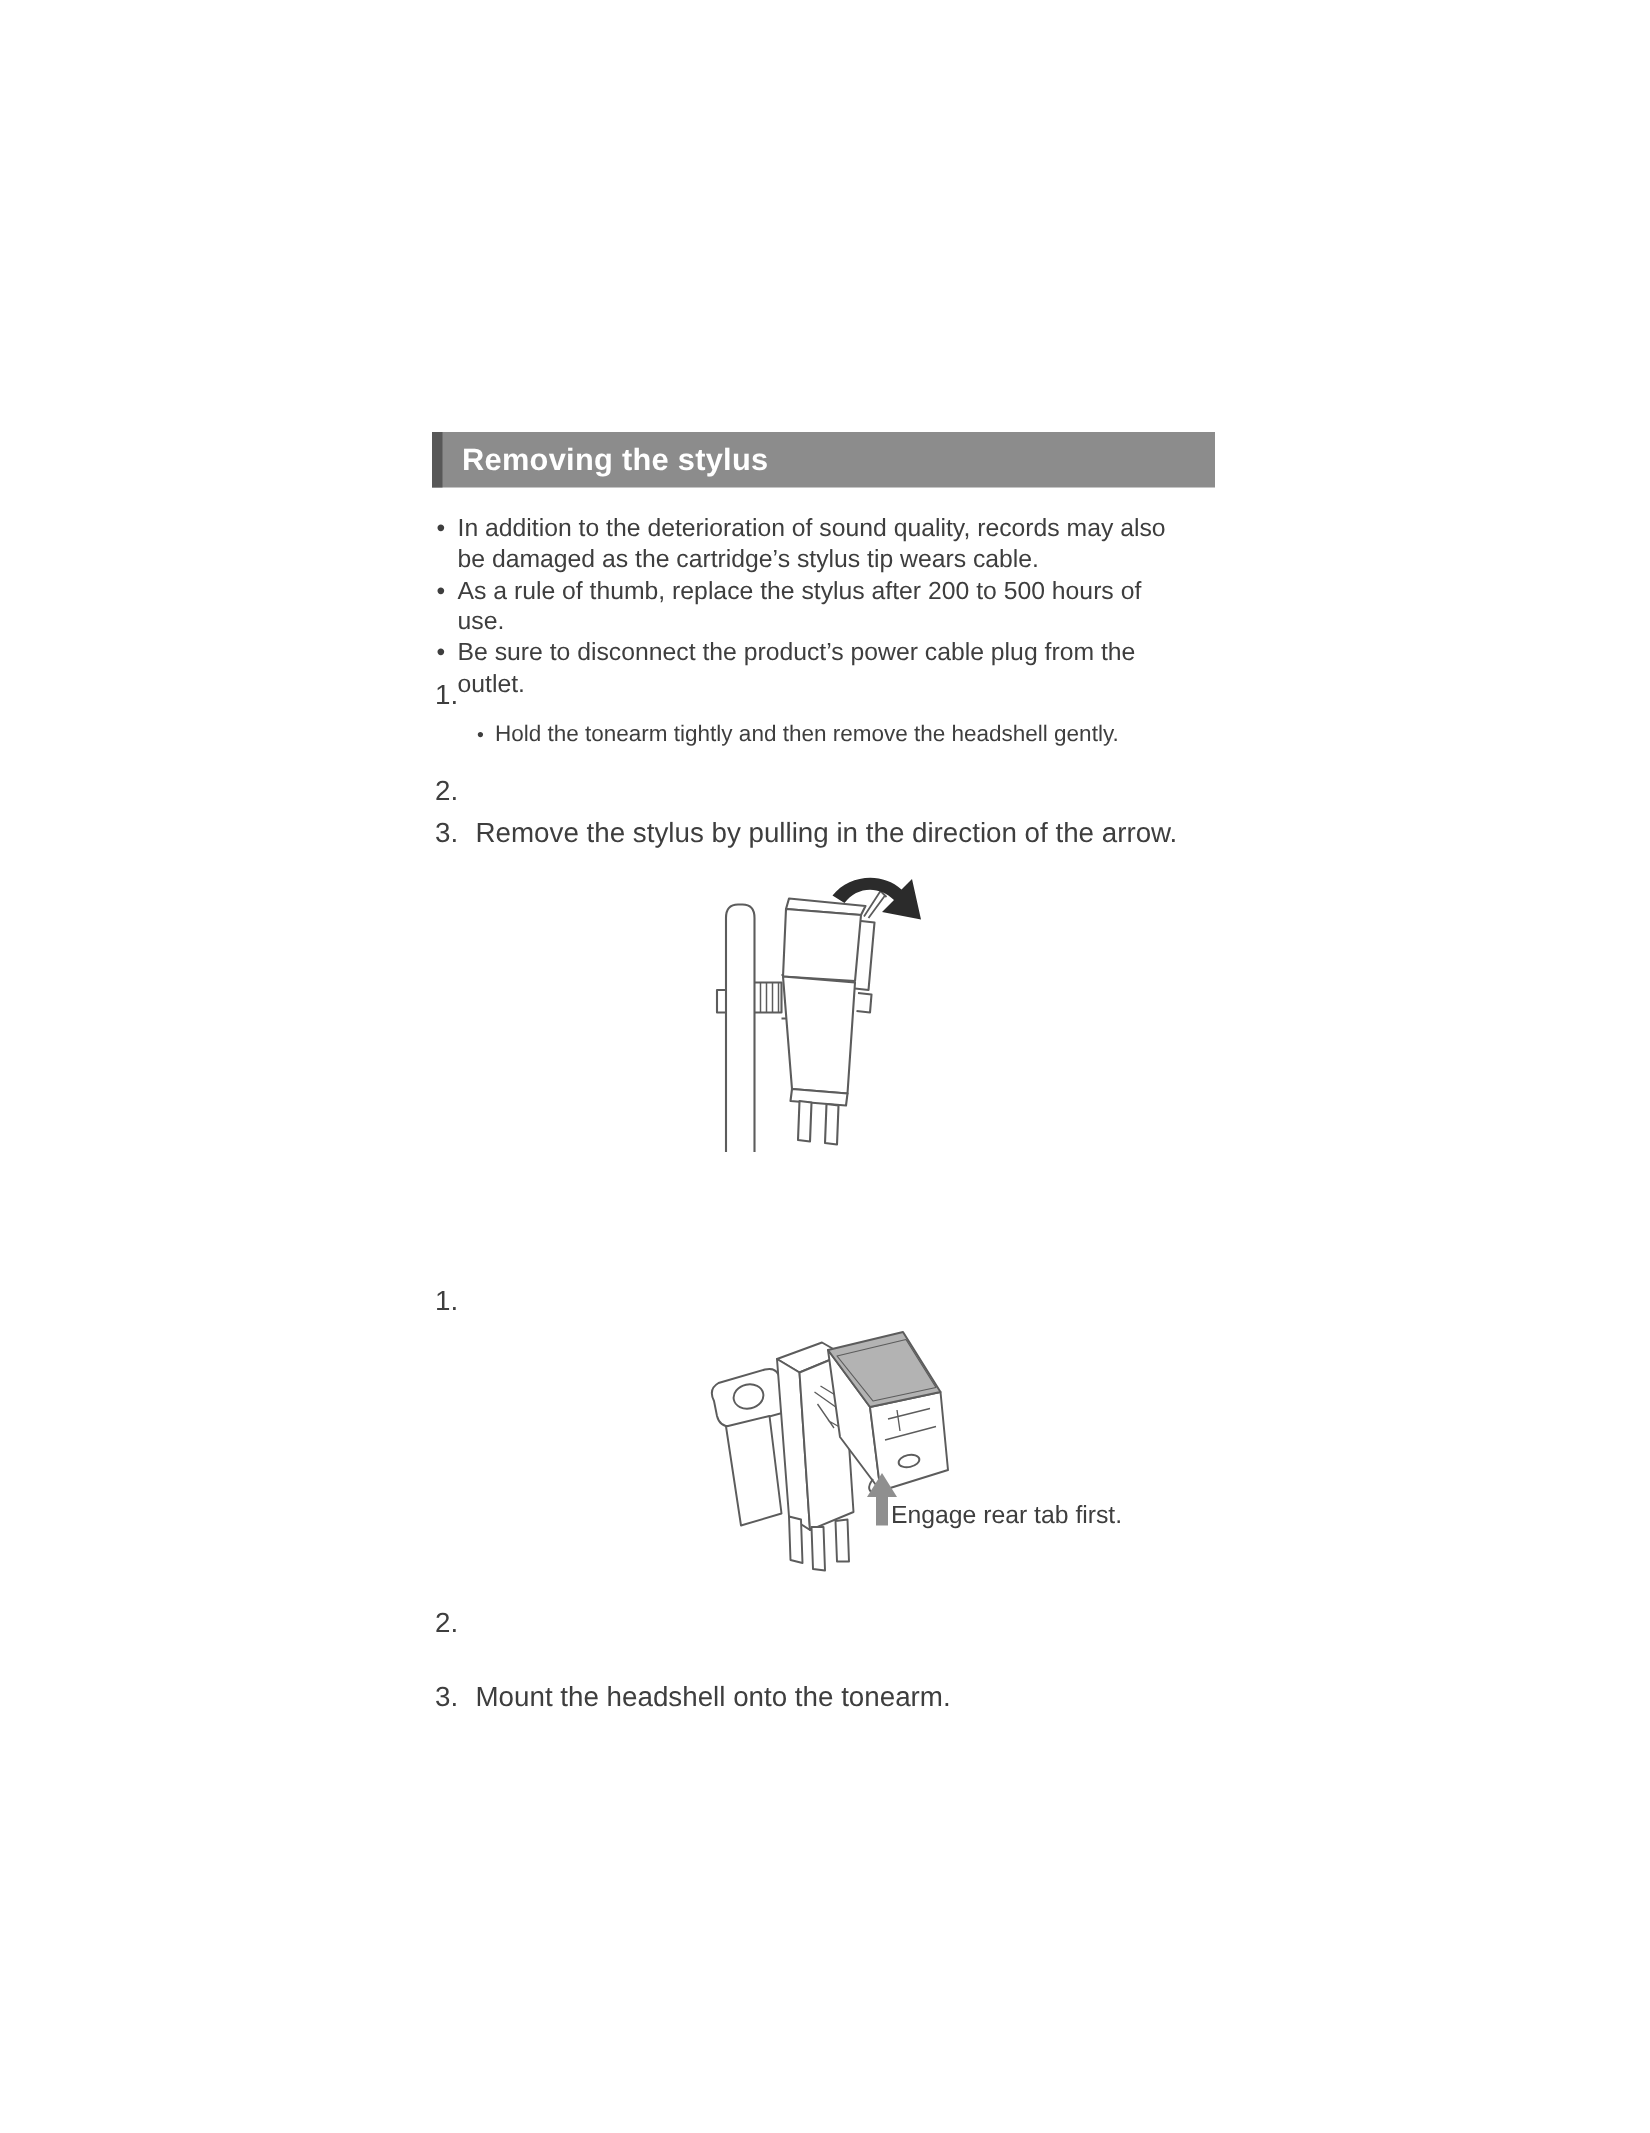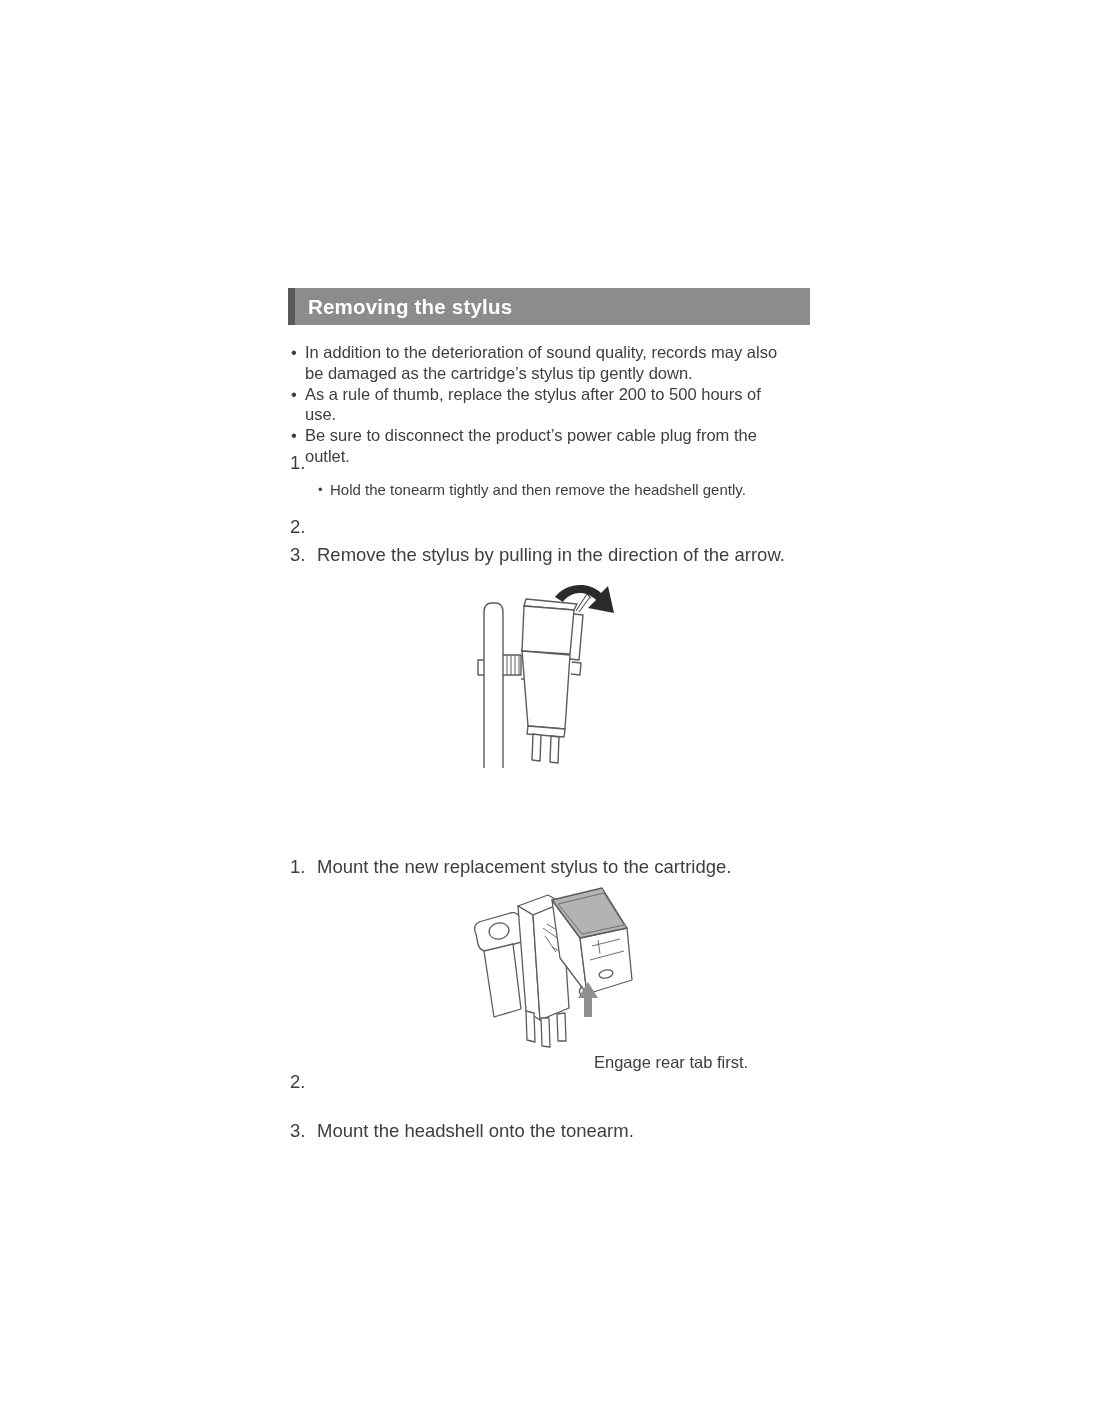--- a/index.html
+++ b/index.html
@@ -48,39 +48,39 @@
     left:318px;
     width:470px;
     display:flex;
     font-size:15px;
     line-height:19px;
   }
   .subnote .dot{width:12px;flex:0 0 12px;font-size:13px;}
   .figure{position:absolute;}
   .fig-caption{
     position:absolute;
-    left:594px;top:1052px;
+    left:594px;top:1000px;
     font-size:16.5px;
     line-height:21px;
     white-space:nowrap;
   }
 </style>
 </head>
 <body>
 
 <div class="page">
 
   <div class="section-bar" style="top:288px;">
     <span>Removing the stylus</span>
   </div>
 
   <div class="notes">
     <div class="note">
       <span class="dot">•</span>
-      <span>In addition to the deterioration of sound quality, records may also be damaged as the cartridge’s stylus tip gently down.</span>
+      <span>In addition to the deterioration of sound quality, records may also be damaged as the cartridge’s stylus tip wears cable.</span>
     </div>
     <div class="note">
       <span class="dot">•</span>
       <span>As a rule of thumb, replace the stylus after 200 to 500 hours of use.</span>
     </div>
     <div class="note">
       <span class="dot">•</span>
       <span>Be sure to disconnect the product’s power cable plug from the outlet.</span>
     </div>
   </div>
@@ -131,21 +131,20 @@
 
       <g>
         <path d="M93 17 C 104 3, 126 1, 139 13 L146 6 L152 33 L126 28 L134 20 C 124 10, 109 11, 101 22 Z" fill="#2b2b2b" stroke="none"></path>
       </g>
     </svg>
   </div>
 
 
   <div class="step" style="top:855px;">
     <span class="num">1.</span>
-    <span>Mount the new replacement stylus to the cartridge.</span>
   </div>
 
   <div class="figure" style="left:448px;top:884px;">
     <svg width="300" height="170" viewBox="0 0 300 170">
       <g stroke="#5c5c5c" stroke-width="1.3" fill="#ffffff" stroke-linejoin="round">
 
         <path d="M28 50 Q24 42 31 38 L62 29 Q70 27 72 35 L77 57 L41 67 Q32 68 30 60 Z"></path>
         <ellipse cx="51" cy="47" rx="10" ry="8" transform="rotate(-12 51 47)" fill="none"></ellipse>
 
         <path d="M36 67 L65 60 L73 125 L46 133 Z"></path>

